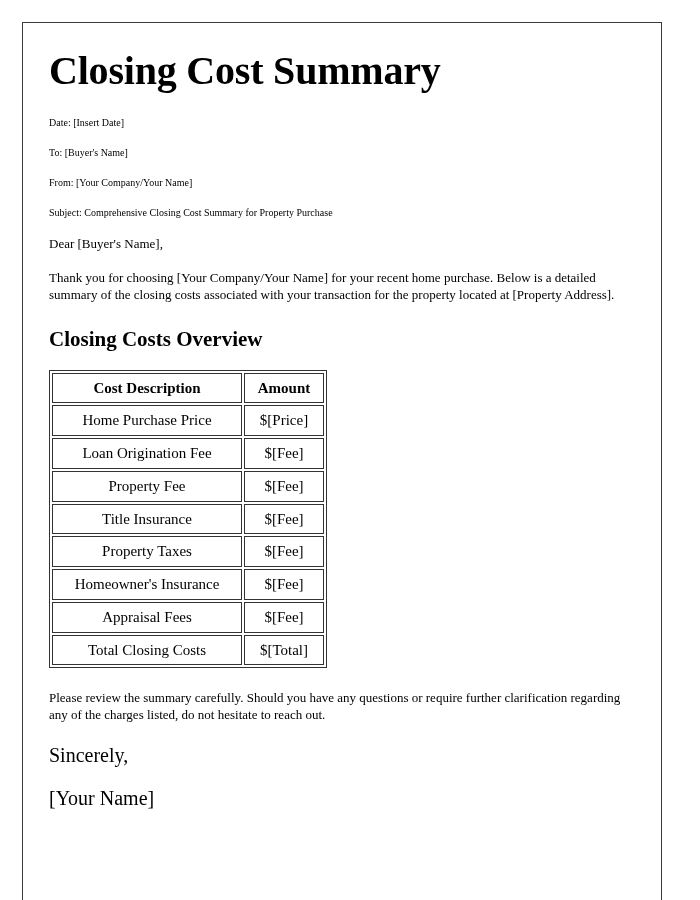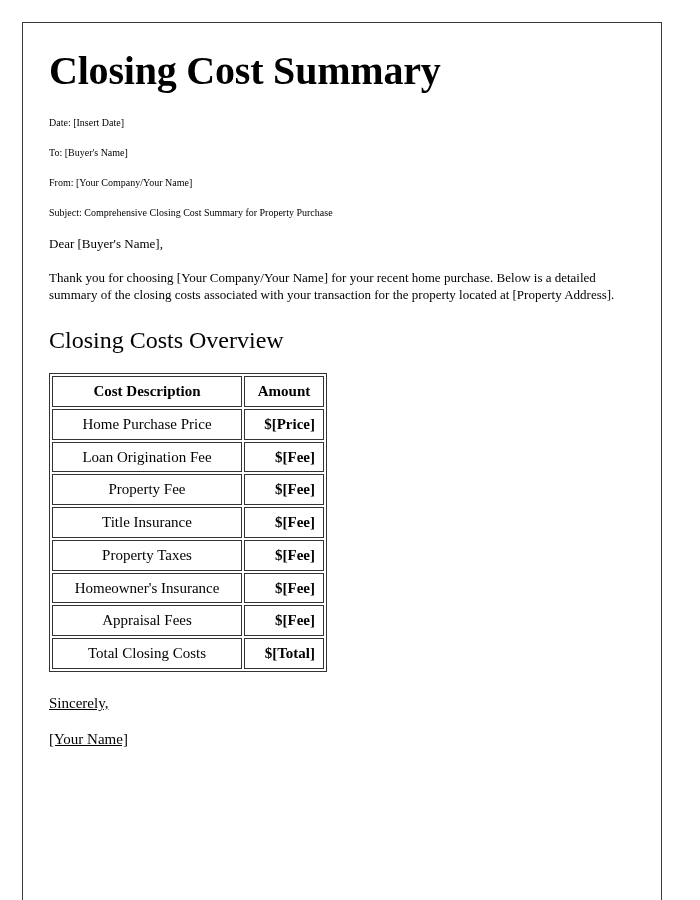--- a/index.html
+++ b/index.html
@@ -36,22 +36,22 @@
     font-family: "Liberation Serif", "DejaVu Serif", serif;
     font-size: 40px;
     font-weight: bold;
     line-height: 1.12;
     margin: 0 0 22px 0;
     letter-spacing: -0.2px;
   }
 
   h2.section-title {
     font-family: "Liberation Serif", "DejaVu Serif", serif;
-    font-size: 24px;
-    font-weight: normal;
+    font-size: 21px;
+    font-weight: bold;
     line-height: 1.15;
     margin: 24px 0 18px 0;
   }
 
   p.doc-para {
     font-size: 13px;
     line-height: 1.30;
     margin: 0 0 18px 0;
     max-width: 580px;
   }
@@ -98,29 +98,27 @@
   table.cost-table th.col-amount,
   table.cost-table td.col-amount {
     width: 62px;
   }
 
   table.cost-table td.col-desc {
     text-align: center;
   }
 
   table.cost-table td.col-amount {
-    text-align: right;
-    font-weight: bold;
+    text-align: center;
   }
 
   .sig-line {
-    font-size: 15px;
+    font-size: 20px;
     line-height: 1.30;
     margin: 0 0 17px 0;
-    text-decoration: underline;
   }
 </style>
 </head>
 <body>
 
 <div class="page-frame">
   <div class="doc-body">
 
     <h1 class="doc-title">Closing Cost Summary</h1>
 
@@ -171,19 +169,20 @@
           <td class="col-desc">Appraisal Fees</td>
           <td class="col-amount">$[Fee]</td>
         </tr>
         <tr>
           <td class="col-desc">Total Closing Costs</td>
           <td class="col-amount">$[Total]</td>
         </tr>
       </tbody>
     </table>
 
+    <p class="doc-para">Please review the summary carefully. Should you have any questions or require further clarification regarding any of the charges listed, do not hesitate to reach out.</p>
 
 
     <div class="sig-line">Sincerely,</div>
     <div class="sig-line">[Your Name]</div>
 
   </div>
 </div>
 
 </body></html>

